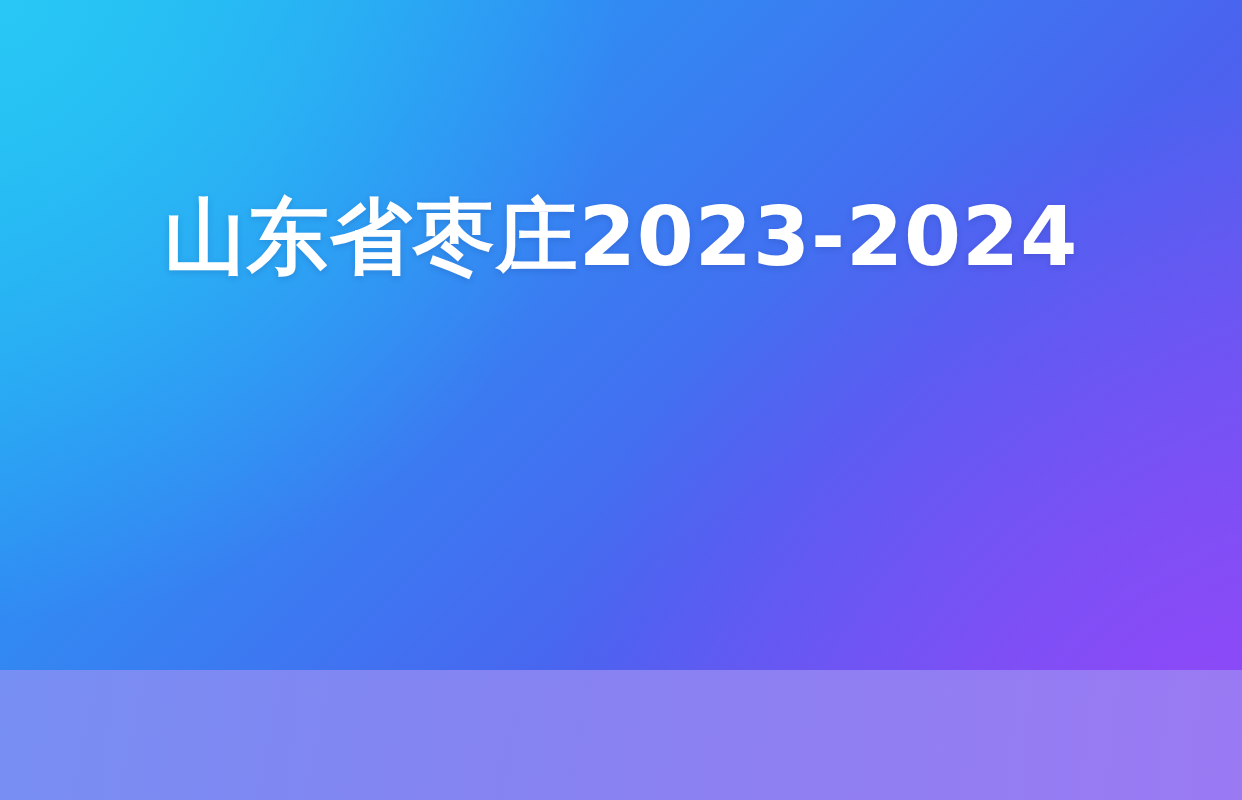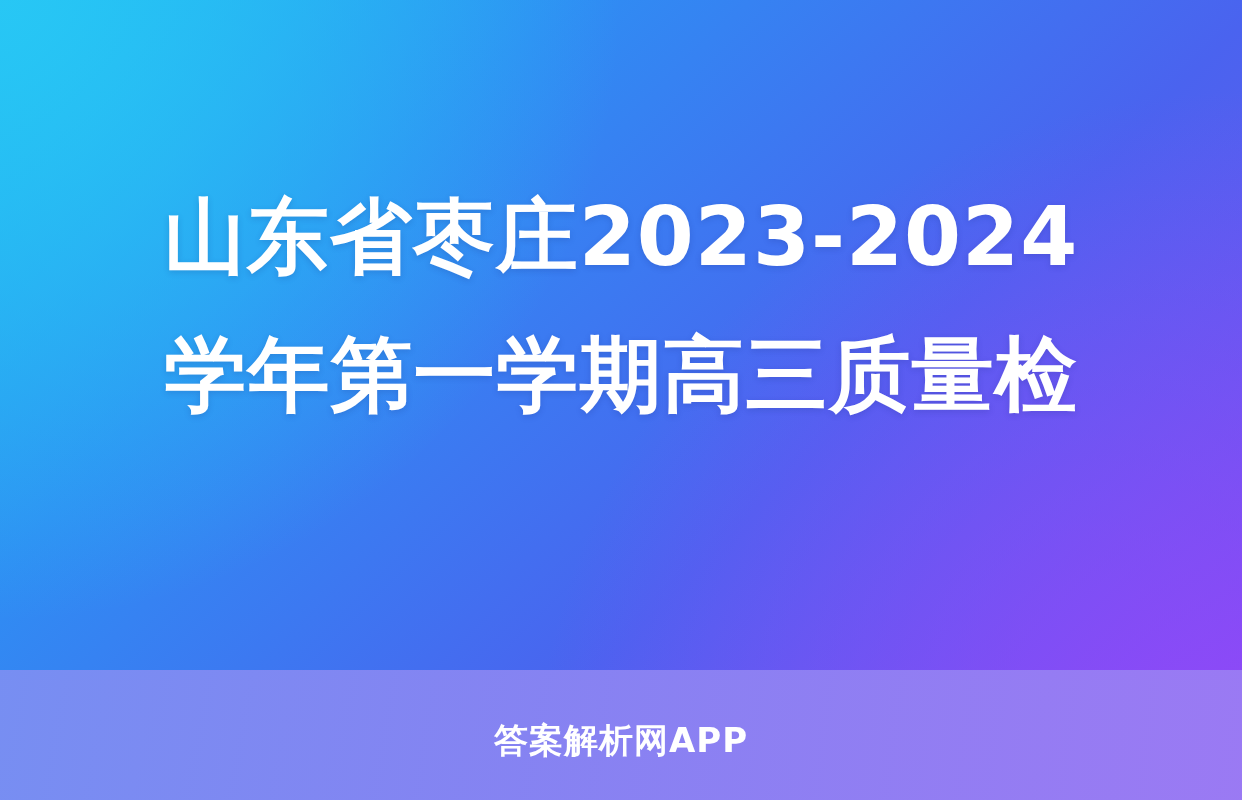--- a/index.html
+++ b/index.html
@@ -74,18 +74,16 @@
 </style>
 </head>
 <body>
 
 <div class="poster">
 
   <div class="footer-band"></div>
 
   <div class="title-block">
     <div class="title-line">山东省枣庄2023-2024</div>
-    <div class="title-line">学年第一学期高三质量检</div>
   </div>
 
-  <div class="footer-text">答案解析网APP</div>
 
 </div>
 
 </body></html>

